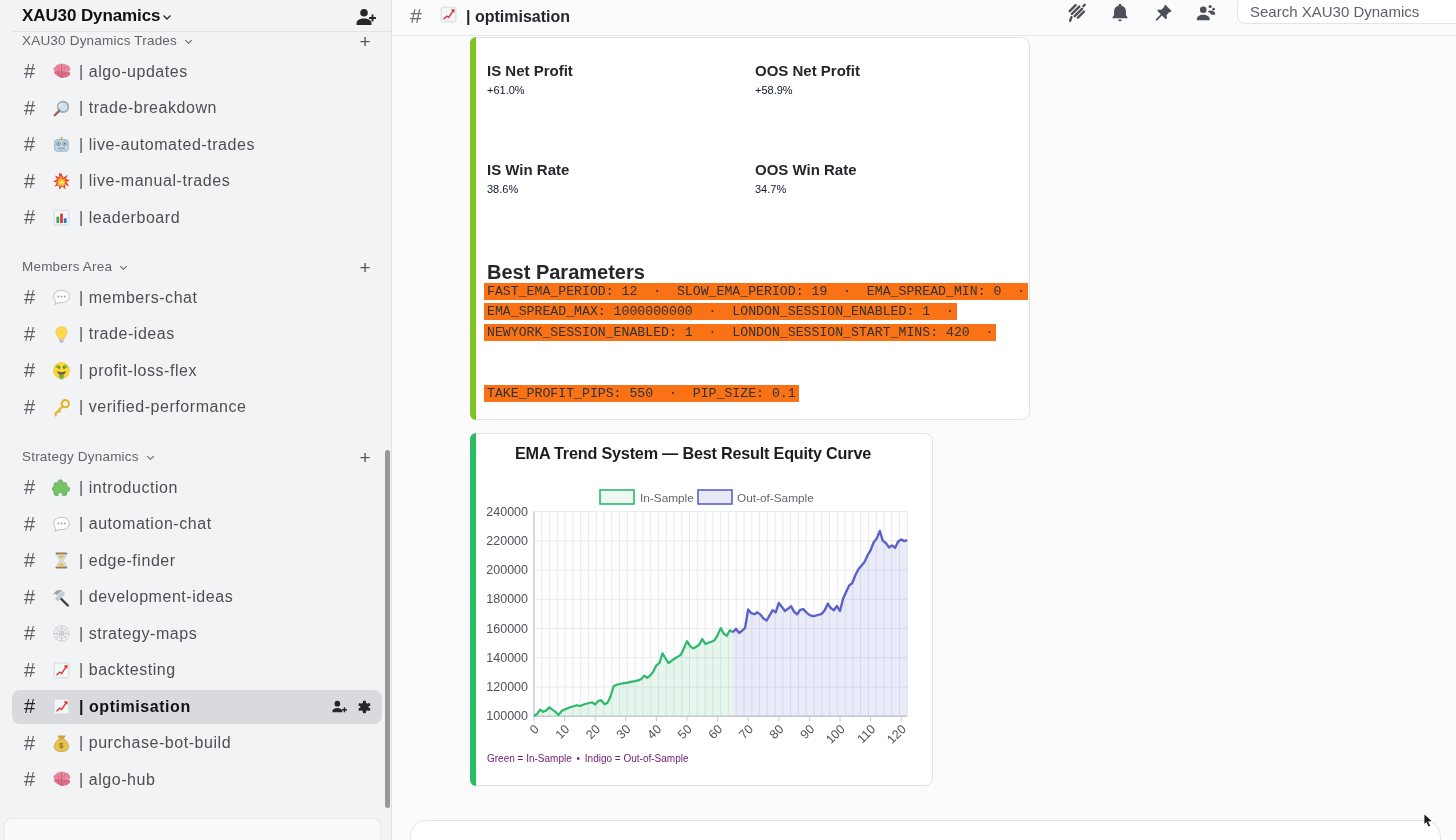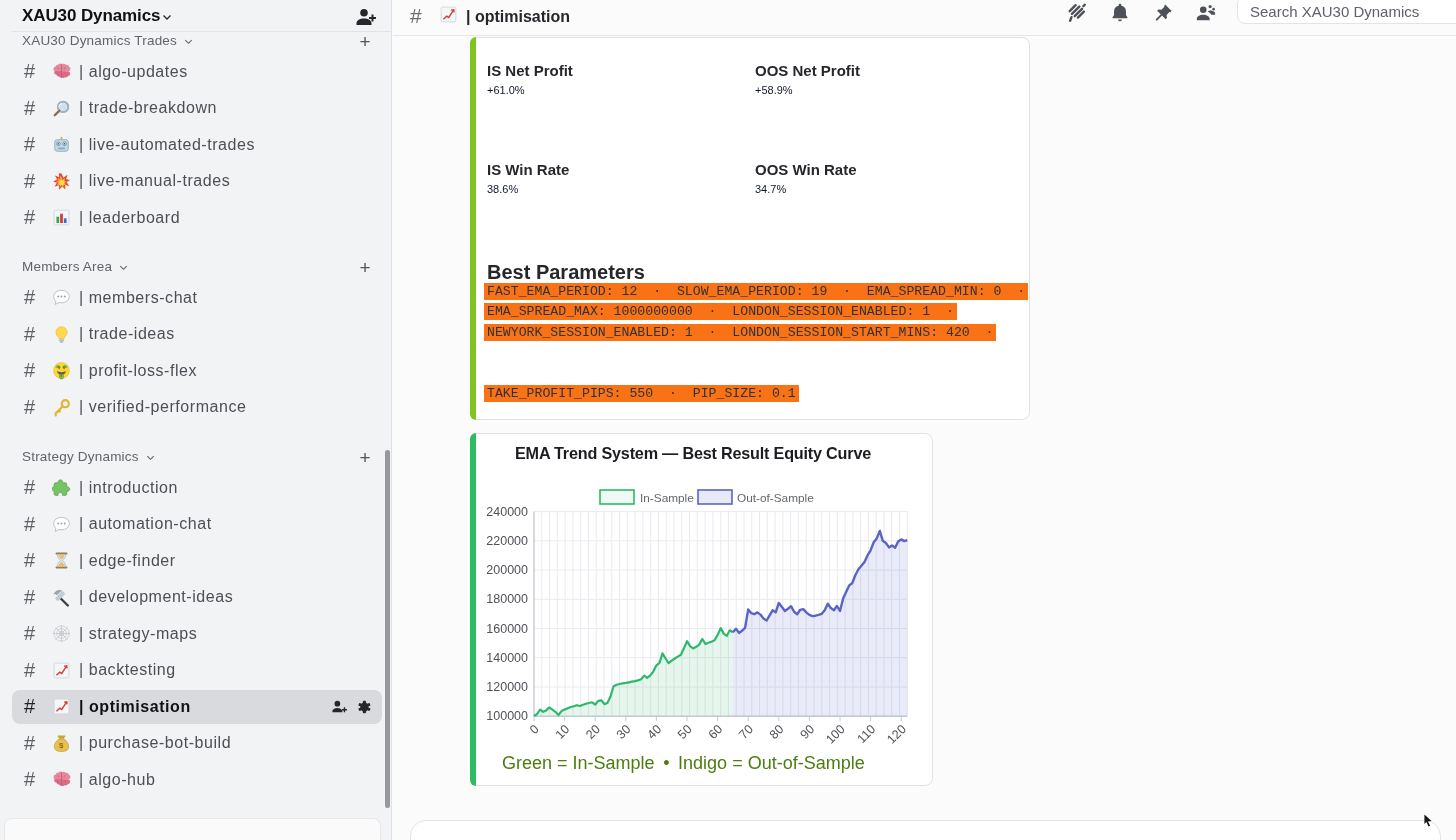--- a/index.html
+++ b/index.html
@@ -39,21 +39,21 @@
 #card1 { left:77px; top:37px; width:560px; height:383px; }
 #card1 .greenbar { background:#7fc41f; }
 #card2 { left:77px; top:433px; width:463px; height:353px; }
 #card2 .greenbar { background:#2cbd63; }
 .statlabel { position:absolute; font-size:15px; font-weight:bold; color:#26272b; }
 .statval { position:absolute; font-size:11px; color:#0f172a; }
 #bp-title { position:absolute; left:94px; top:261px; font-size:20px; font-weight:bold; color:#26272b; }
 #bp { position:absolute; left:91px; top:282px; font-family:"Liberation Mono",monospace; font-size:13.2px; color:#303236; line-height:20.4px; white-space:nowrap; }
 #bp span { background:#f97316; padding:1px 3px; }
 #charttitle { position:absolute; left:94px; top:444px; font-size:16.2px; font-weight:bold; color:#1c1d20; letter-spacing:-0.2px;margin-left:28px; }
-#chartcap { position:absolute; left:94px; top:753px; font-size:18px; color:#4d7c0f;margin-left:15px; }
+#chartcap { position:absolute; left:94px; top:753px; font-size:10px; color:#701a75; }
 #legend { position:absolute; left:0px; top:0px; }
 #composer { position:absolute; left:17px; top:820px; width:1031px; height:44px; background:#fff; border:1px solid #e3e4e6; border-radius:16px; }
 #cursor { position:absolute; left:1029px; top:813px; }
 .tick { font-size:12.5px; fill:#4f5257; font-family:"Liberation Sans",sans-serif; }
 .lgtext { font-size:11.8px; fill:#63676d; font-family:"Liberation Sans",sans-serif; }
 </style></head>
 <body>
 
 <svg width="0" height="0" style="position:absolute">
 <defs>

